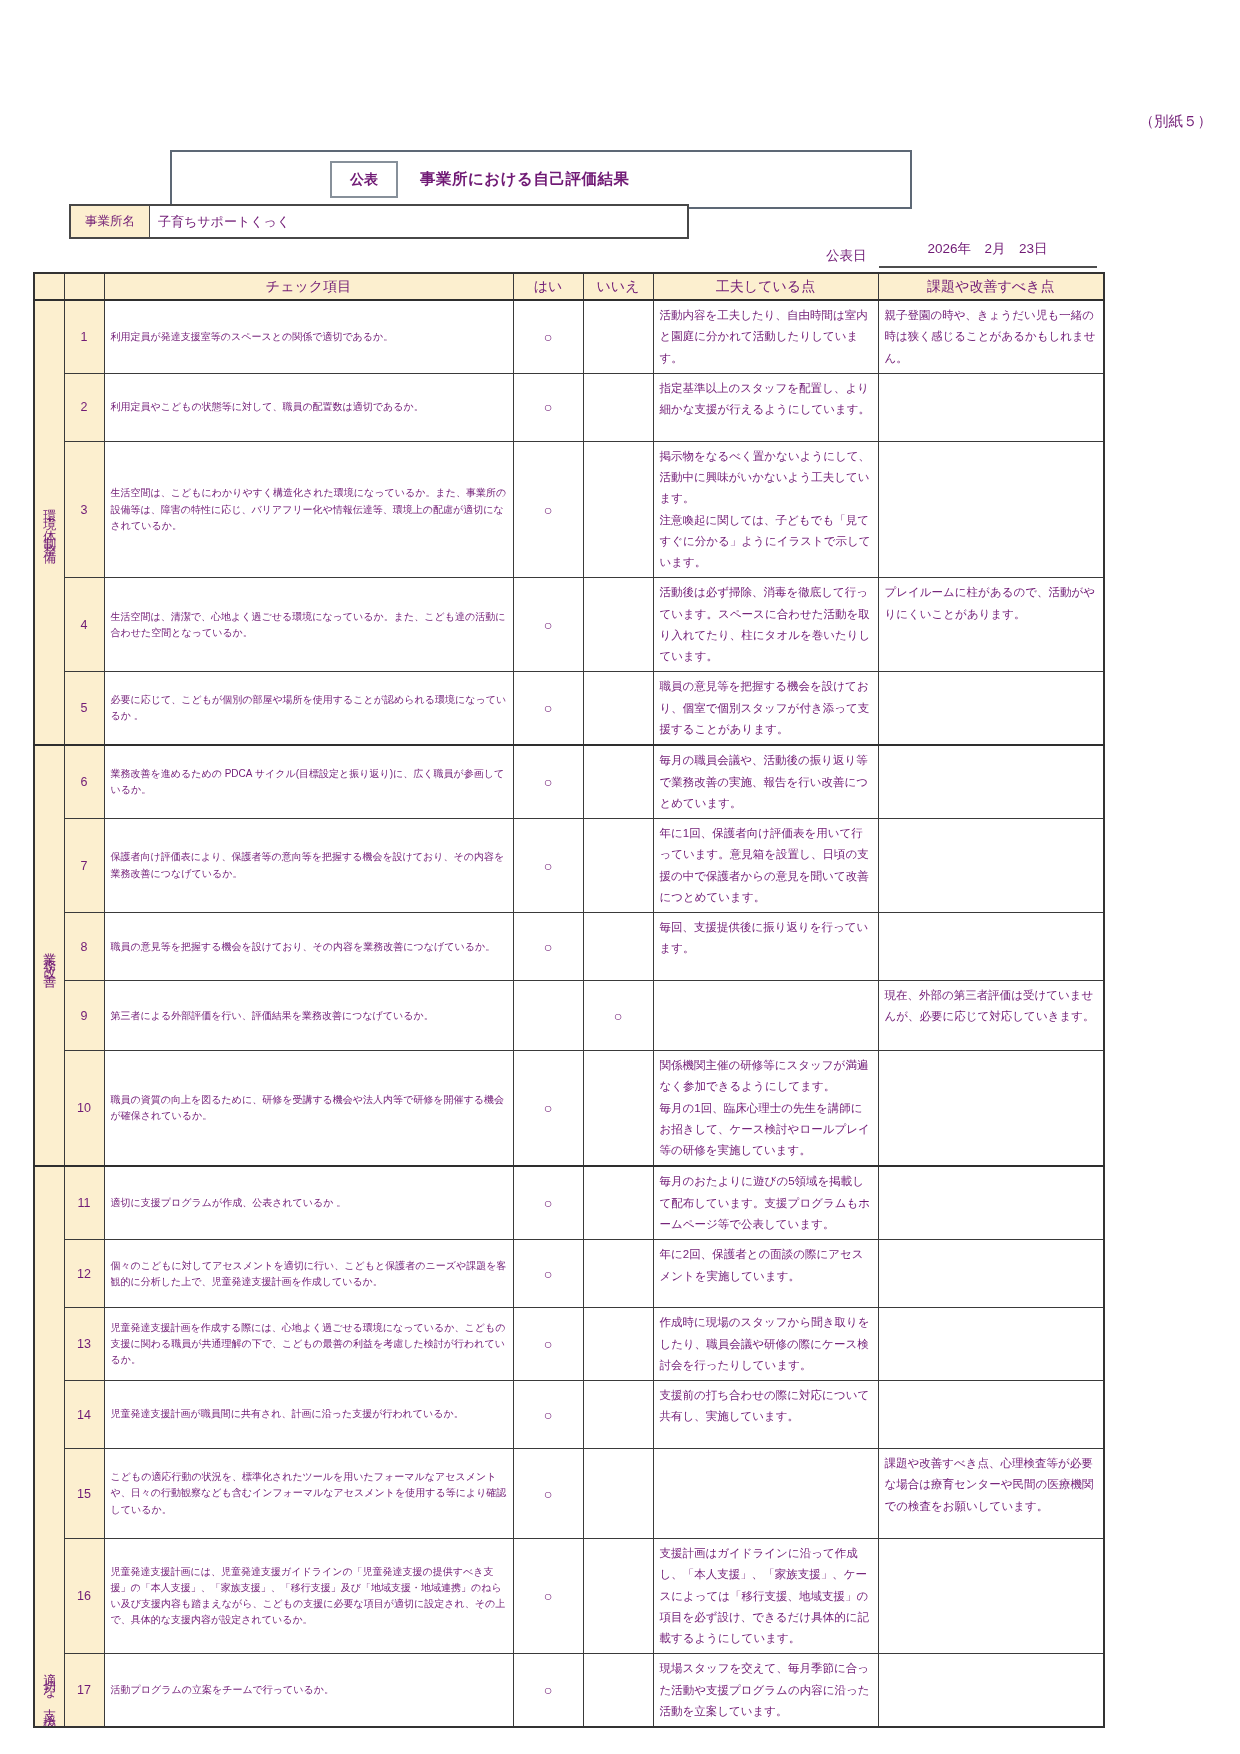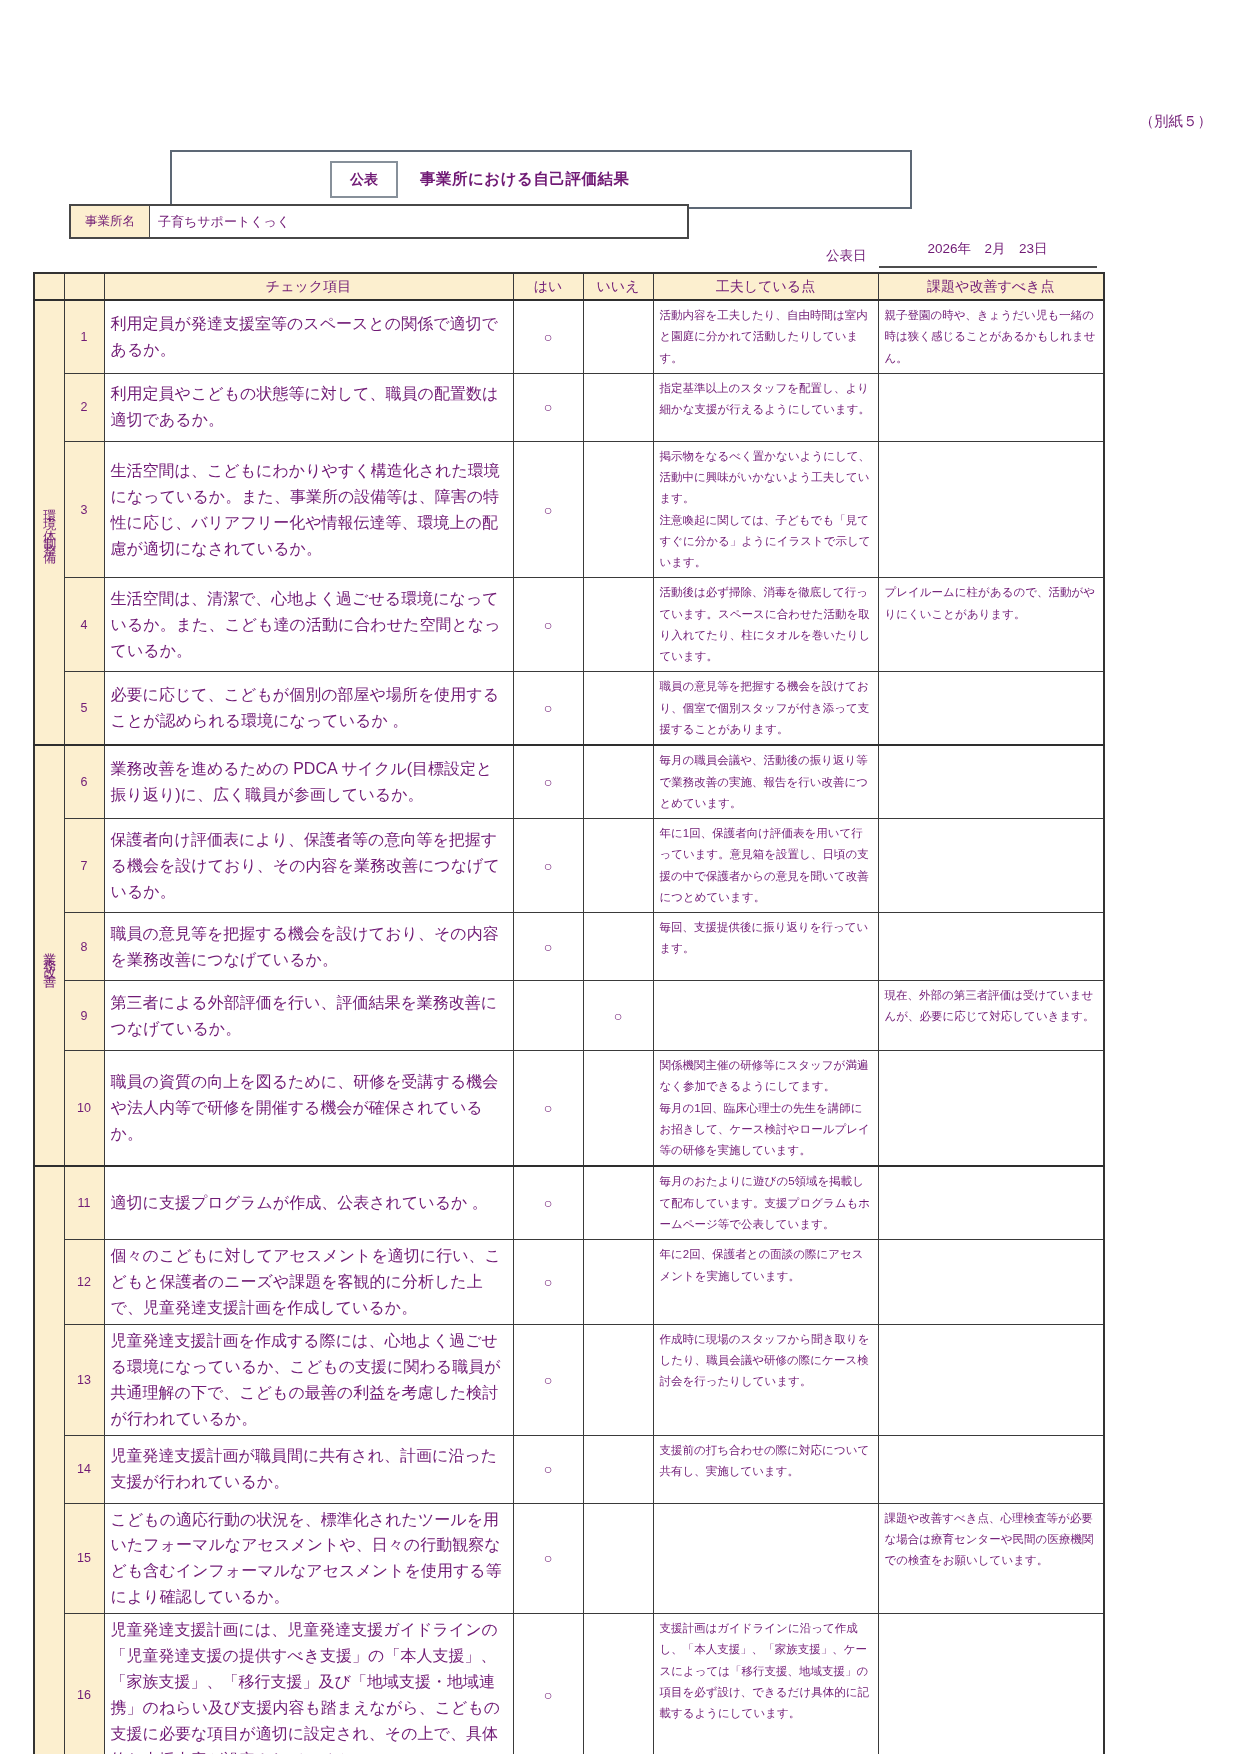--- a/index.html
+++ b/index.html
@@ -46,21 +46,21 @@
   tr.section-start td{border-top:2.6px solid #2e2e2e;}
   td.cat{background:#fcefcf;position:relative;overflow:hidden;padding:0;}
   .cat-inner{
     position:absolute;left:50%;top:50%;transform:translate(-50%,-50%);
     writing-mode:vertical-rl;text-orientation:upright;
     font-size:13px;letter-spacing:7px;white-space:nowrap;
   }
   td.cat.truncated .cat-inner{top:auto;bottom:-15px;transform:translateX(-50%);}
   td.num{background:#fcefcf;text-align:center;vertical-align:middle;font-size:12.5px;}
   td.item{
-    font-size:16px;line-height:1.62;padding:3px 6px;vertical-align:middle;
+    font-size:10px;line-height:1.62;padding:3px 6px;vertical-align:middle;
     word-break:break-all;
   }
   td.mark{text-align:center;vertical-align:middle;font-size:14px;}
   td.note{
     font-size:11.5px;line-height:1.85;padding:4px 6px 4px 6px;vertical-align:top;
     word-break:break-all;white-space:pre-line;
   }
 </style>
 </head>
 <body>

